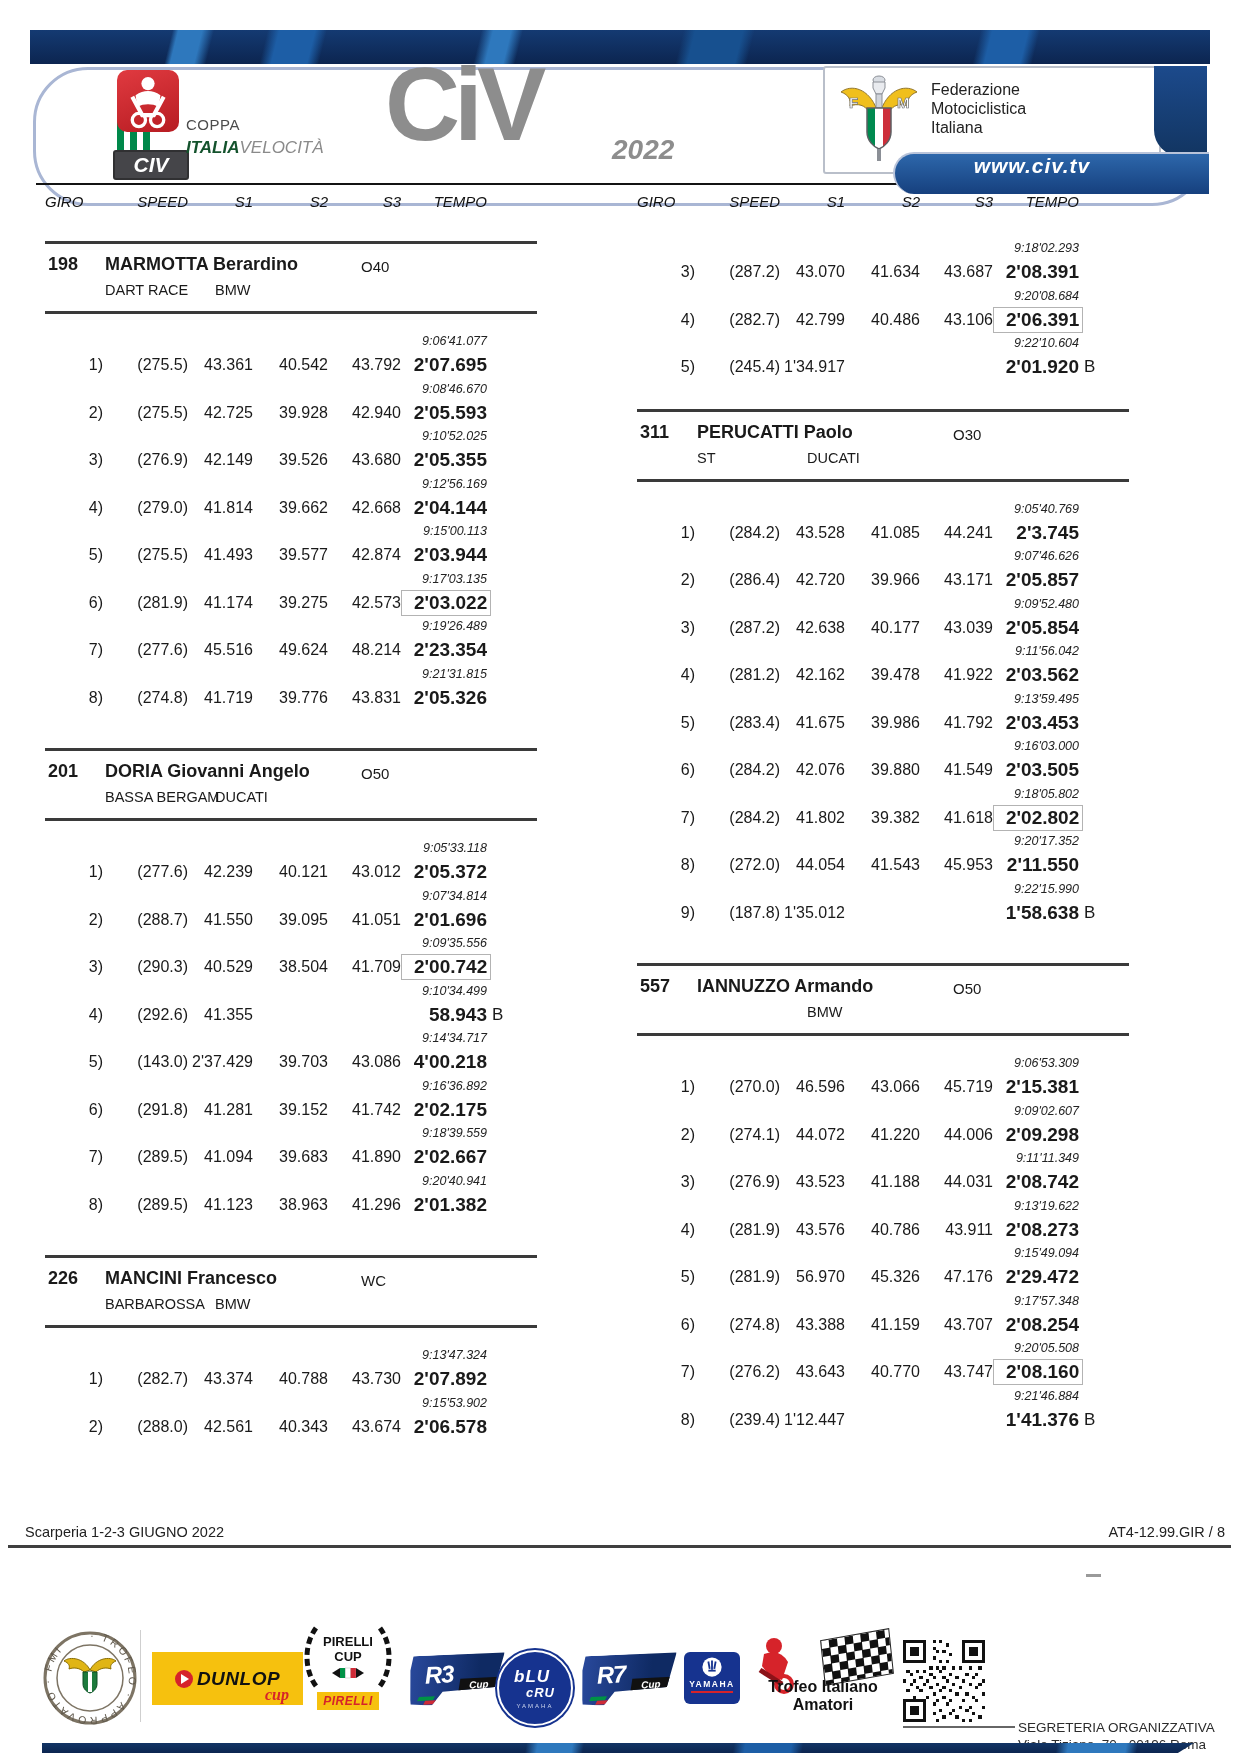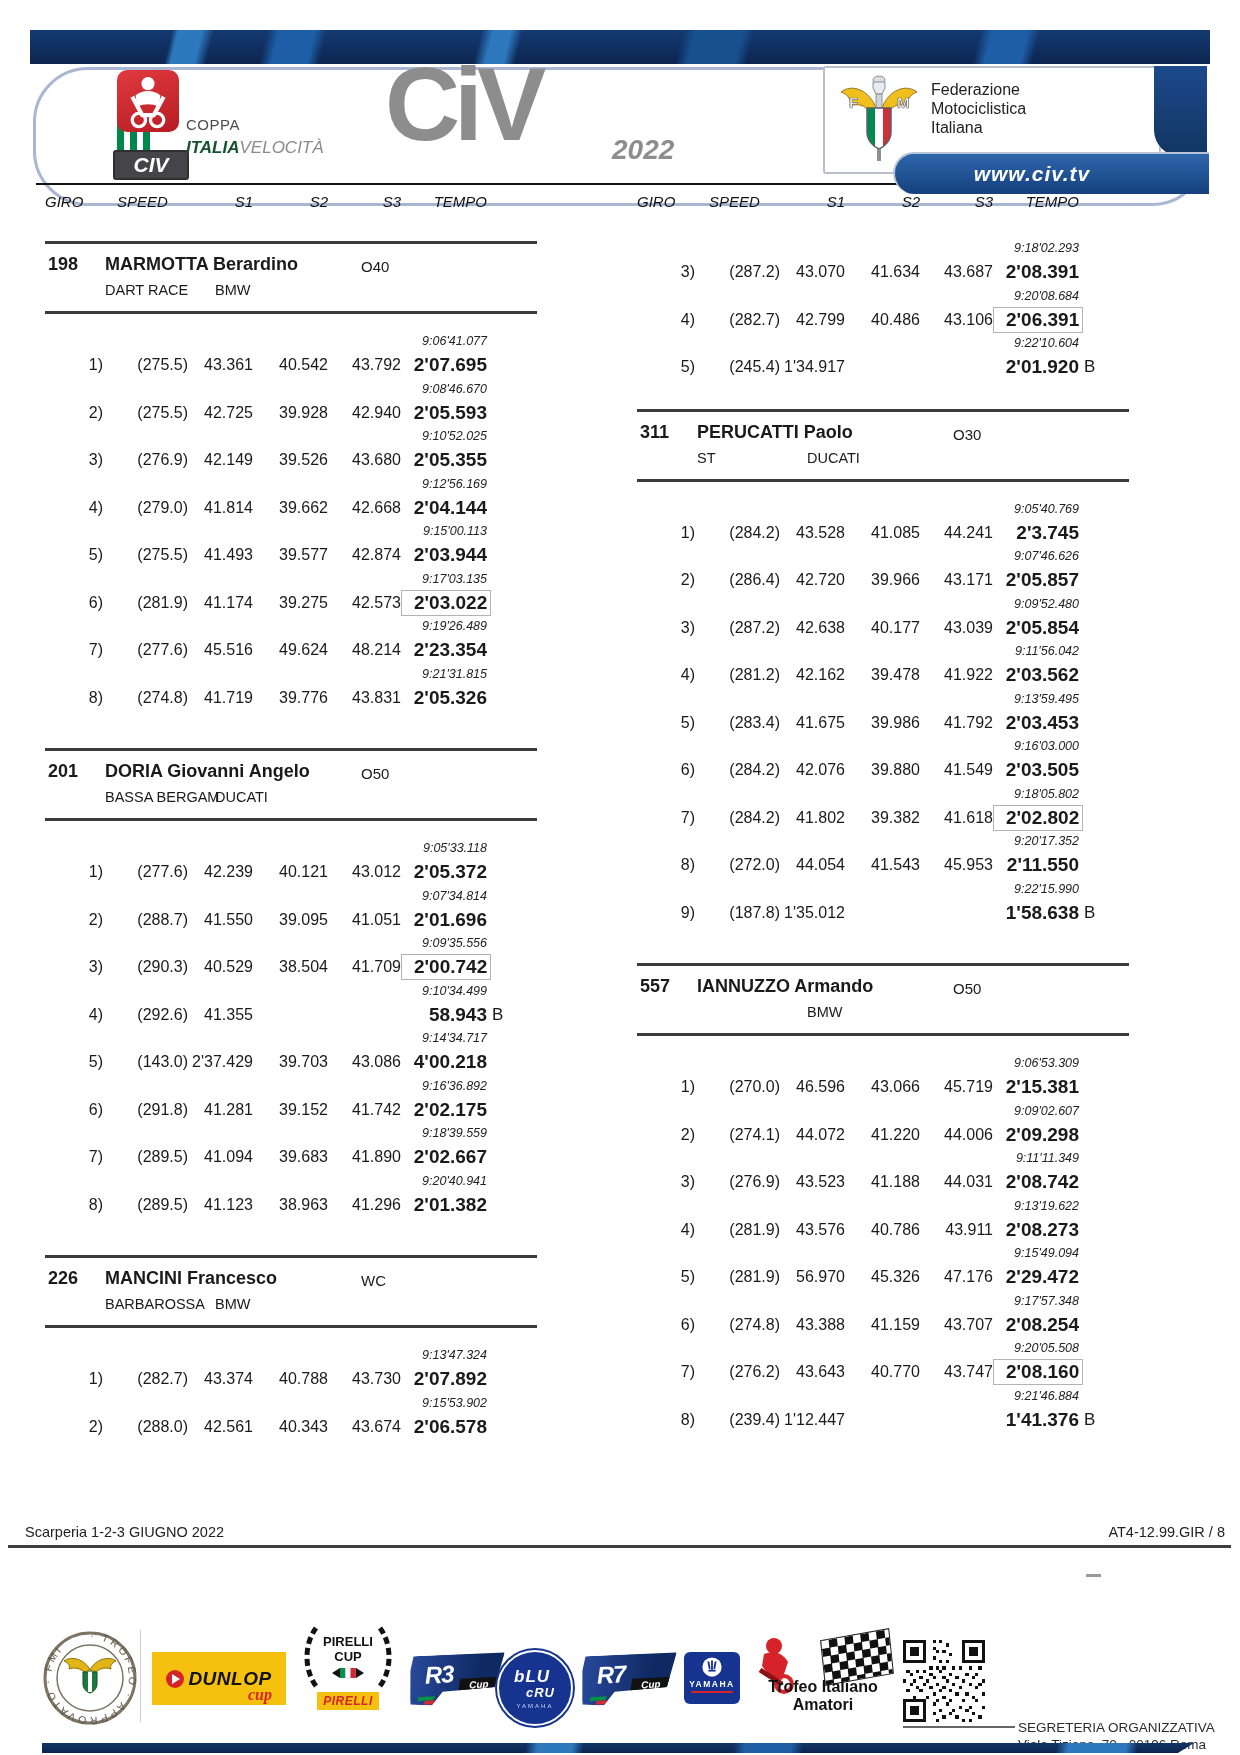--- a/index.html
+++ b/index.html
@@ -40,29 +40,29 @@
     border:2px solid #b9bfca;border-radius:3px;z-index:3;}
   .fmi-emblem{position:absolute;left:14px;top:6px;}
   .fmi-text{position:absolute;left:106px;top:12px;font-size:16px;line-height:19px;color:#222;}
   .fmi-site{position:absolute;left:106px;top:84px;font-size:11px;color:#333;}
   
   .right-band{position:absolute;left:1154px;top:66px;width:53px;height:90px;z-index:4;
     background:linear-gradient(180deg,#1c4a8c,#123561);border-radius:0 0 0 26px;}
   .civtv-badge{position:absolute;left:893px;top:152px;width:314px;height:40px;z-index:4;
     background:linear-gradient(180deg,#2d67ab,#16407e);border-radius:22px 0 0 22px;
     border-top:2px solid #b9c4da;border-left:2px solid #b9c4da;
-    display:flex;align-items:center;justify-content:center;}
+    display:flex;align-items:flex-start;justify-content:center;}
   .civtv-badge span{color:#fff;font-weight:900;font-style:italic;font-size:21px;letter-spacing:1px;padding-right:40px;}
   
   .lapgrid{display:grid;grid-template-columns:58px 85px 65px 75px 73px 86px 26px;width:468px;}
   .colhead{position:absolute;top:193px;width:468px;z-index:3;display:grid;
     grid-template-columns:58px 85px 65px 75px 73px 86px 26px;
     font-style:italic;font-size:15px;color:#111;}
   .colhead .h-g{text-align:left;}
-  .colhead .h-sp{text-align:left;padding-left:14px;}
+  .colhead .h-sp{text-align:right;padding-left:14px;}
   .colhead .h-s,.colhead .h-t{text-align:right;}
   .col{position:absolute;top:205px;width:492px;}
   .col>.rblock:first-child{margin-top:36px;}
   .rhead{border-top:3px solid #3a3a3a;border-bottom:3px solid #3a3a3a;padding:7px 0 9px;}
   .rh1{position:relative;height:27px;line-height:27px;}
   .rh1 .num{position:absolute;left:3px;font-weight:bold;font-size:18px;}
   .rh1 .name{position:absolute;left:60px;font-weight:bold;font-size:18px;white-space:nowrap;}
   .rh1 .cat{position:absolute;left:316px;font-size:15px;top:2px;}
   .rh2{position:relative;height:24px;line-height:24px;font-size:14.5px;}
   .rh2 .team{position:absolute;left:60px;white-space:nowrap;}
@@ -77,21 +77,21 @@
   .lap-main .bflag{text-align:left;padding-left:5px;font-size:17px;font-weight:normal;}
   .boxwrap{display:inline-block;border:1.5px solid #b3b3b3;padding:1px 3px 1px 12px;}
   
   .footer-left{position:absolute;left:25px;top:1524px;font-size:14.5px;color:#222;}
   .footer-right{position:absolute;right:15px;top:1524px;font-size:14.5px;color:#222;text-align:left;}
   .footer-rule{position:absolute;left:8px;top:1545px;width:1223px;height:2.5px;background:#3f3f3f;}
   .tiny-dash{position:absolute;left:1086px;top:1574px;width:15px;height:3px;background:#9a9a9a;}
   
   .stamp{position:absolute;left:42px;top:1630px;}
   .sp-divider{position:absolute;left:140px;top:1630px;width:1px;height:92px;background:#cfcfcf;}
-  .dunlop{position:absolute;left:152px;top:1652px;width:134px;height:53px;background:#f6c10e;
+  .dunlop{position:absolute;left:152px;top:1652px;width:151px;height:53px;background:#f6c10e;
     display:flex;align-items:center;justify-content:center;gap:4px;}
   .d-mark{width:18px;height:18px;border-radius:50%;background:#d6232a;position:relative;flex:0 0 18px;}
   .d-mark::after{content:"";position:absolute;left:6px;top:4px;border:5px solid transparent;border-left:8px solid #fff;}
   .d-word{font-weight:900;font-style:italic;font-size:19px;color:#111;letter-spacing:.5px;}
   .d-cup{position:absolute;right:14px;bottom:1px;color:#d6232a;font-family:"Liberation Serif",serif;
     font-style:italic;font-weight:bold;font-size:16px;}
   .pirelli{position:absolute;left:300px;top:1624px;width:96px;}
   .pirelli-bar{position:absolute;left:317px;top:1692px;width:62px;height:18px;background:#f6c10e;
     display:flex;align-items:center;justify-content:center;}
   .pirelli-bar span{color:#d6232a;font-weight:bold;font-style:italic;font-size:12px;letter-spacing:.5px;}

